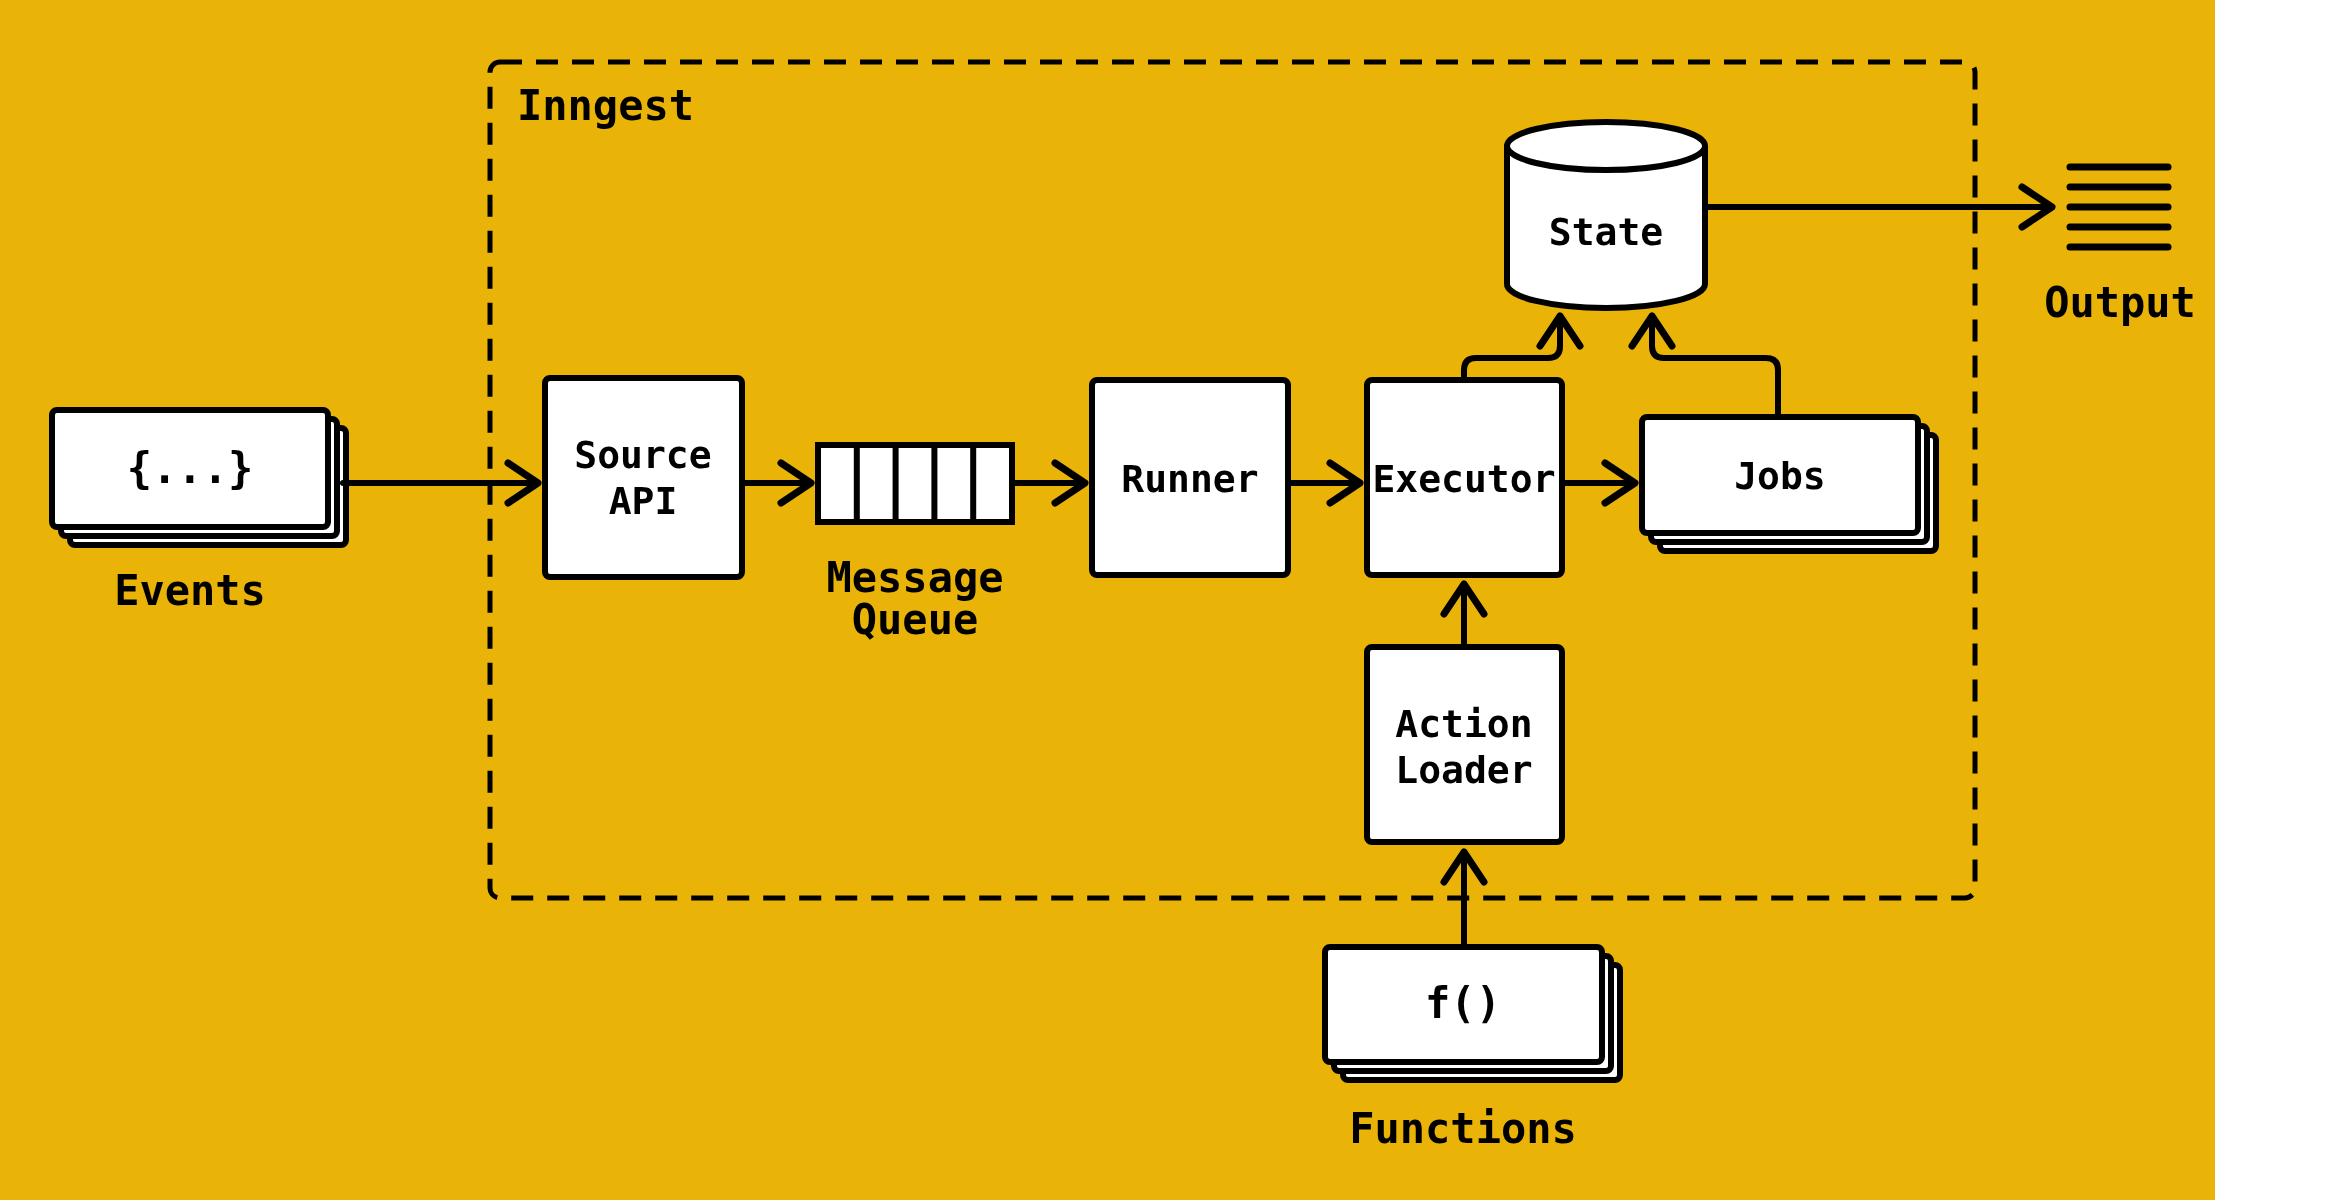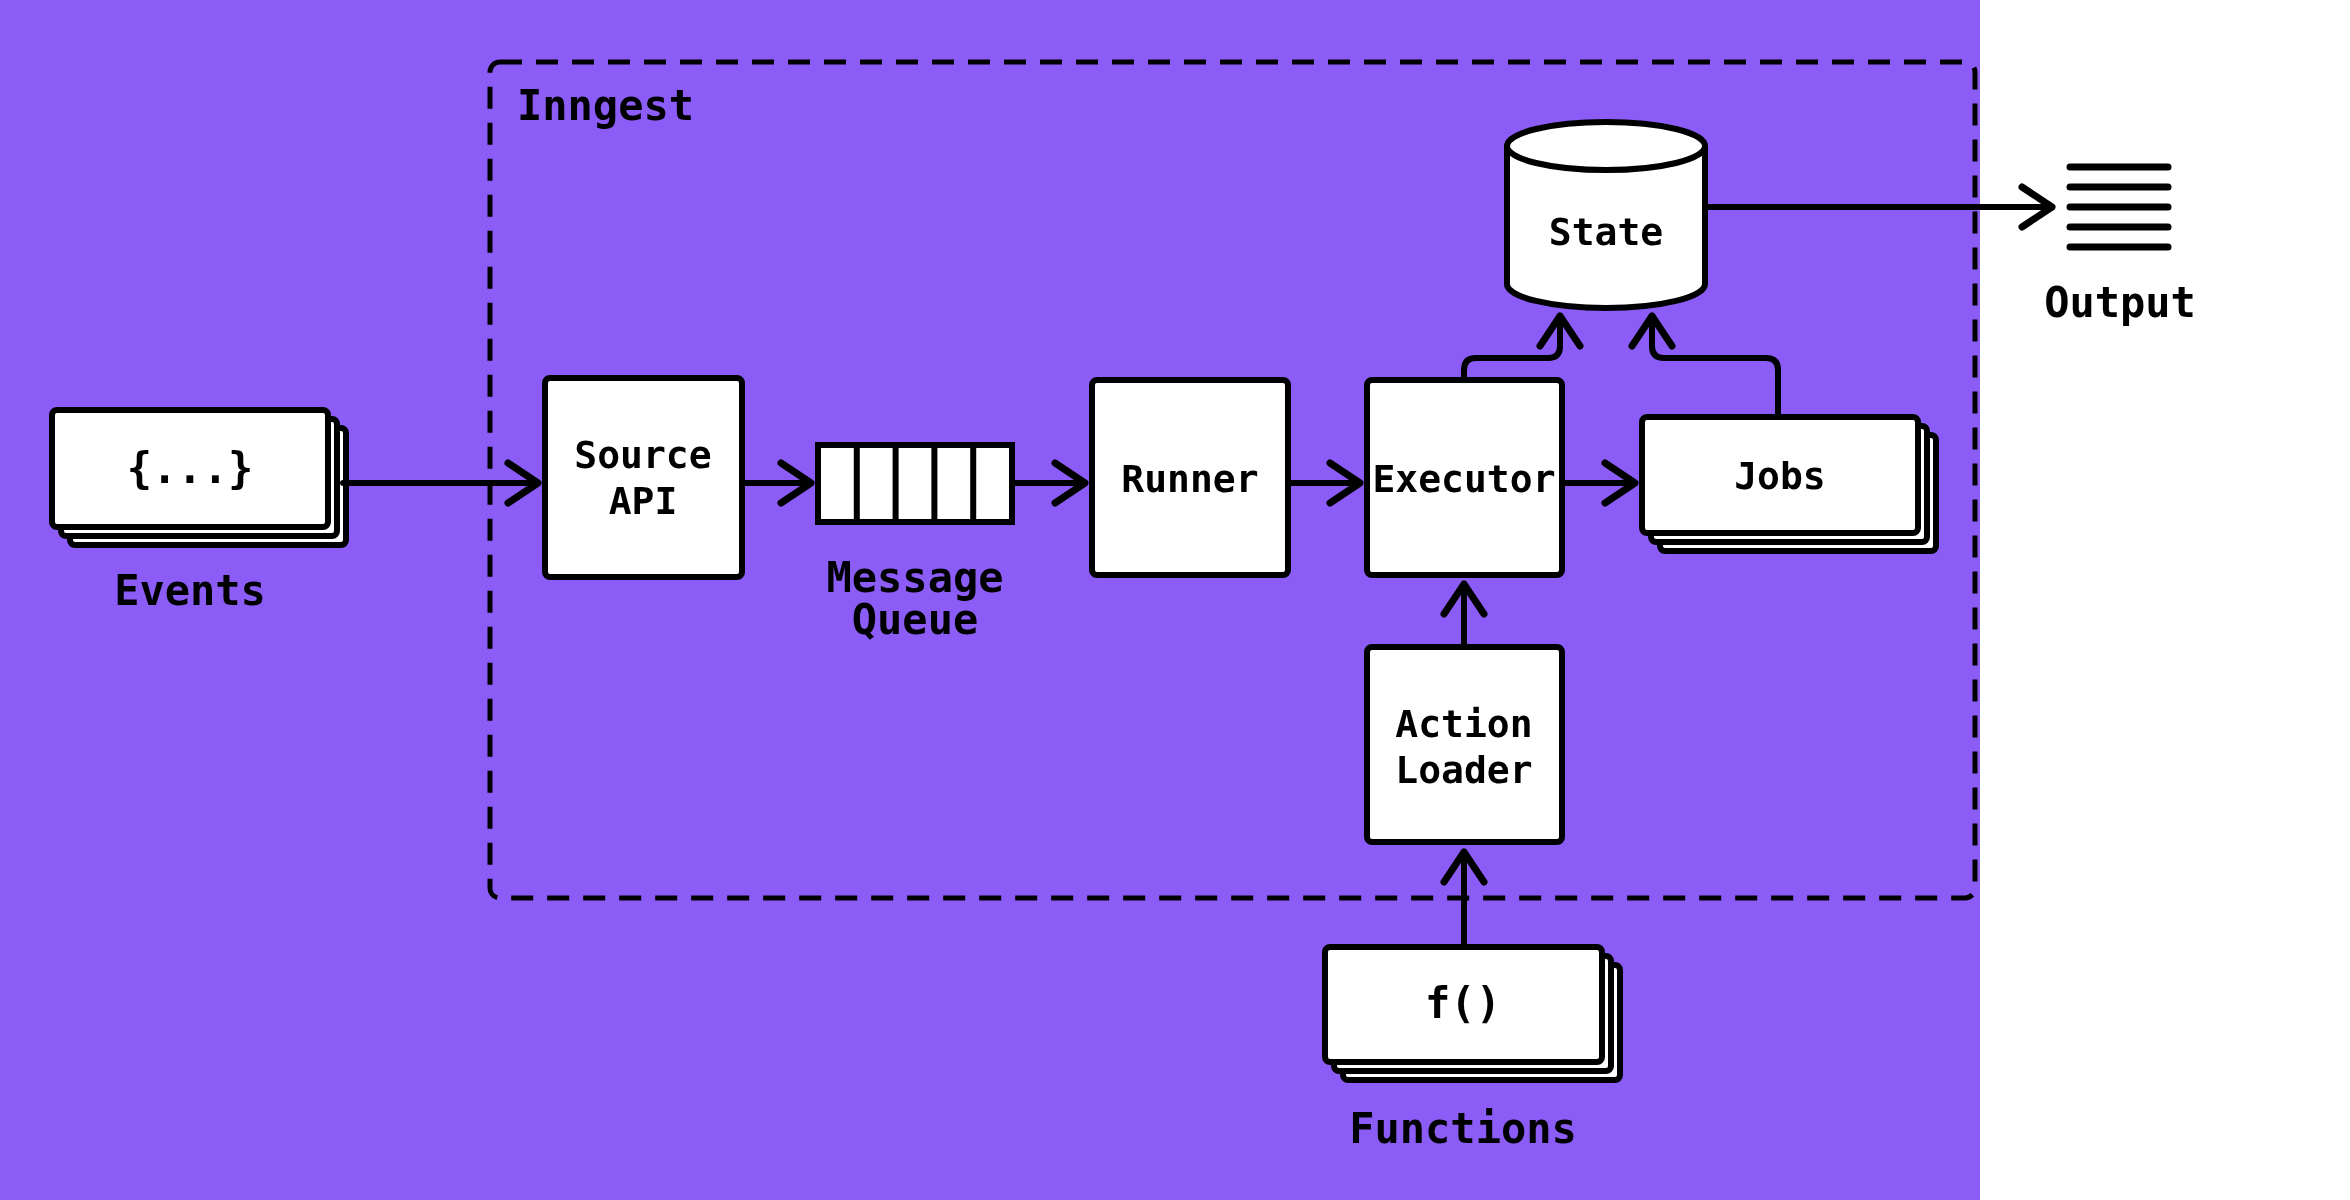--- a/index.html
+++ b/index.html
@@ -1,16 +1,16 @@
 <!DOCTYPE html>
 <html><head>
 <meta charset="utf-8">
 <style>
   html, body { margin: 0; padding: 0; background: #ffffff; }
-  .stage { width: 1980px; height: 1200px; position: relative; background: #8b5cf6; }
+  .stage { width: 2215px; height: 1200px; position: relative; background: #eab308; }
   svg { display: block; }
   text {
     font-family: "DejaVu Sans Mono", "Liberation Mono", monospace;
     font-weight: bold;
     fill: #000000;
   }
   .box-label   { font-size: 38px; }
   .symbol      { font-size: 42px; }
   .caption     { font-size: 42px; }
   .title-label { font-size: 42px; }

